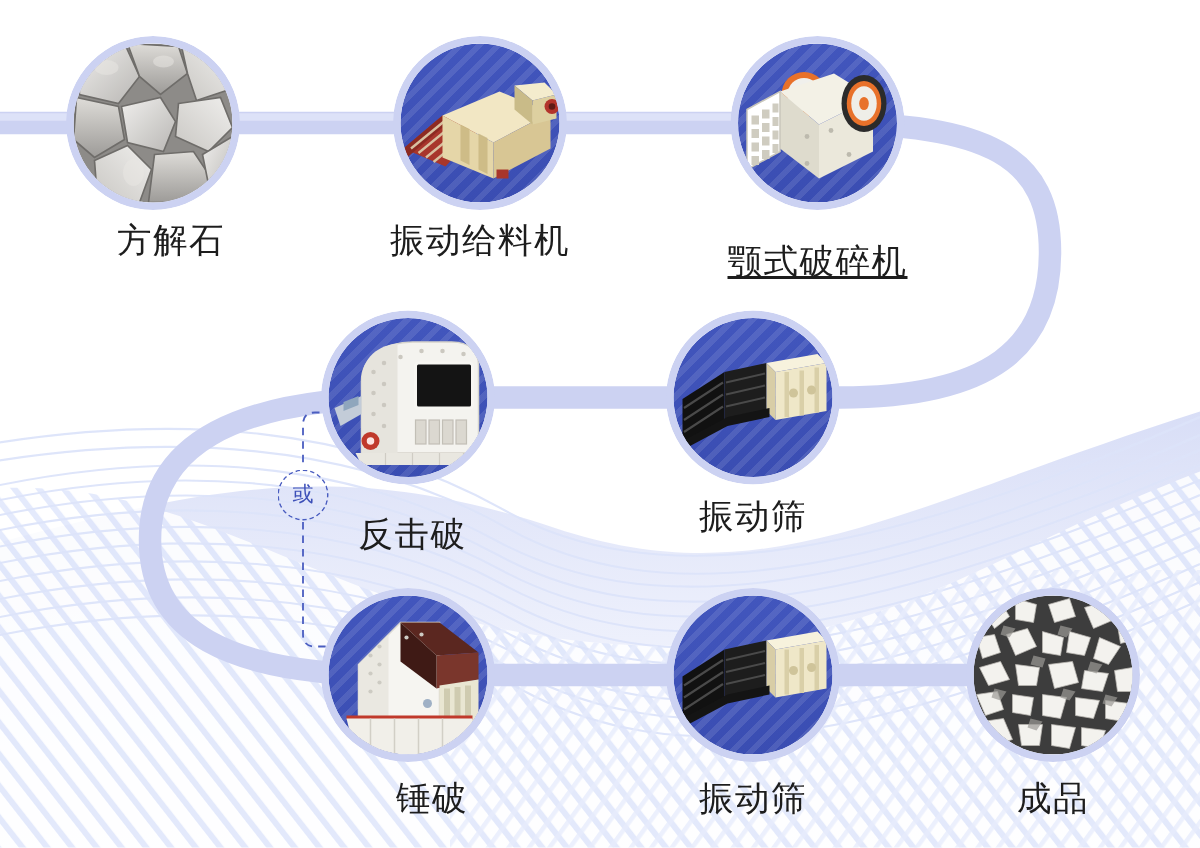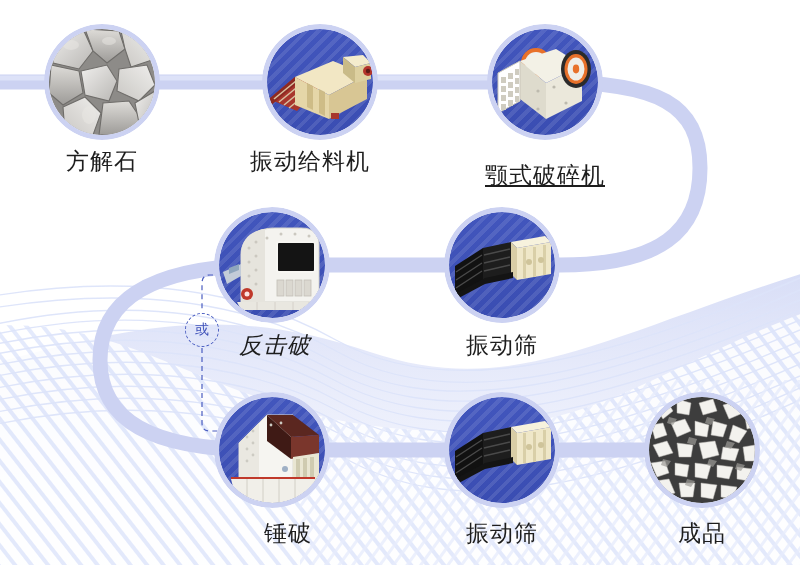--- a/index.html
+++ b/index.html
@@ -190,21 +190,21 @@
         <polygon points="86,74 106,62 106,100 92,104" fill="url(#rk1)" stroke="#6f6d6a" stroke-width="1.1"></polygon>
         <g fill="#e9e7e3" opacity="0.5">
           <ellipse cx="22" cy="16" rx="8" ry="5"></ellipse>
           <ellipse cx="60" cy="12" rx="7" ry="4"></ellipse>
           <ellipse cx="40" cy="86" rx="7" ry="9"></ellipse>
         </g>
       </svg>
     </div>
     <div class="ring"></div>
   </div>
-  <div class="caption" style="left:2px;top:150px;width:200px;">方解石</div>
+  <div class="caption" style="left:14px;top:150px;width:200px;">方解石</div>
 
   <div class="disc blue" style="left:262px;top:24px;width:116px;height:116px;">
     <div class="inner">
       <svg viewBox="0 0 106 106">
         <g transform="translate(2,26)">
 
           <polygon points="0,44 26,22 52,30 28,56" fill="#a8362c"></polygon>
           <polygon points="0,44 26,22 26,30 0,52" fill="#8d2a22"></polygon>
           <g stroke="#d8c0a0" stroke-width="1.6">
             <line x1="5" y1="44" x2="27" y2="26"></line>
@@ -227,21 +227,21 @@
           <polygon points="74,2 86,12 86,28 74,18" fill="#c9bb88"></polygon>
           <circle cx="99" cy="16" r="5" fill="#b3342b"></circle>
           <circle cx="99" cy="16" r="2.2" fill="#5e1b16"></circle>
 
           <rect x="62" y="58" width="8" height="6" fill="#a8362c"></rect>
         </g>
       </svg>
     </div>
     <div class="ring"></div>
   </div>
-  <div class="caption" style="left:210px;top:150px;width:200px;">振动给料机</div>
+  <div class="caption" style="left:220px;top:150px;width:200px;">振动给料机</div>
 
   <div class="disc blue" style="left:487px;top:24px;width:116px;height:116px;">
     <div class="inner">
       <svg viewBox="0 0 106 106">
         <g transform="translate(6,14)">
 
           <circle cx="38" cy="20" r="15" fill="#e8712a"></circle>
           <circle cx="38" cy="20" r="11" fill="#f0f0ec"></circle>
 
           <polygon points="22,18 58,6 84,22 48,40" fill="#f3f1e6"></polygon>
@@ -326,21 +326,21 @@
             <line x1="34" y1="78" x2="34" y2="86"></line>
             <line x1="52" y1="78" x2="52" y2="86"></line>
             <line x1="70" y1="78" x2="70" y2="86"></line>
             <line x1="86" y1="78" x2="86" y2="86"></line>
           </g>
         </g>
       </svg>
     </div>
     <div class="ring"></div>
   </div>
-  <div class="caption" style="left:175px;top:334px;width:200px;font-style:italic;">反击破</div>
+  <div class="caption" style="left:175px;top:346px;width:200px;">反击破</div>
 
   <div class="disc blue" style="left:444px;top:207px;width:116px;height:116px;">
     <div class="inner">
       <svg viewBox="0 0 106 106">
         <g transform="translate(4,24)">
 
           <polygon points="2,30 30,12 30,44 2,60" fill="#111111"></polygon>
           <polygon points="30,12 58,6 58,38 30,44" fill="#1d1d1d"></polygon>
           <g stroke="#4a4a4a" stroke-width="1.4">
             <line x1="3" y1="36" x2="29" y2="19"></line>

